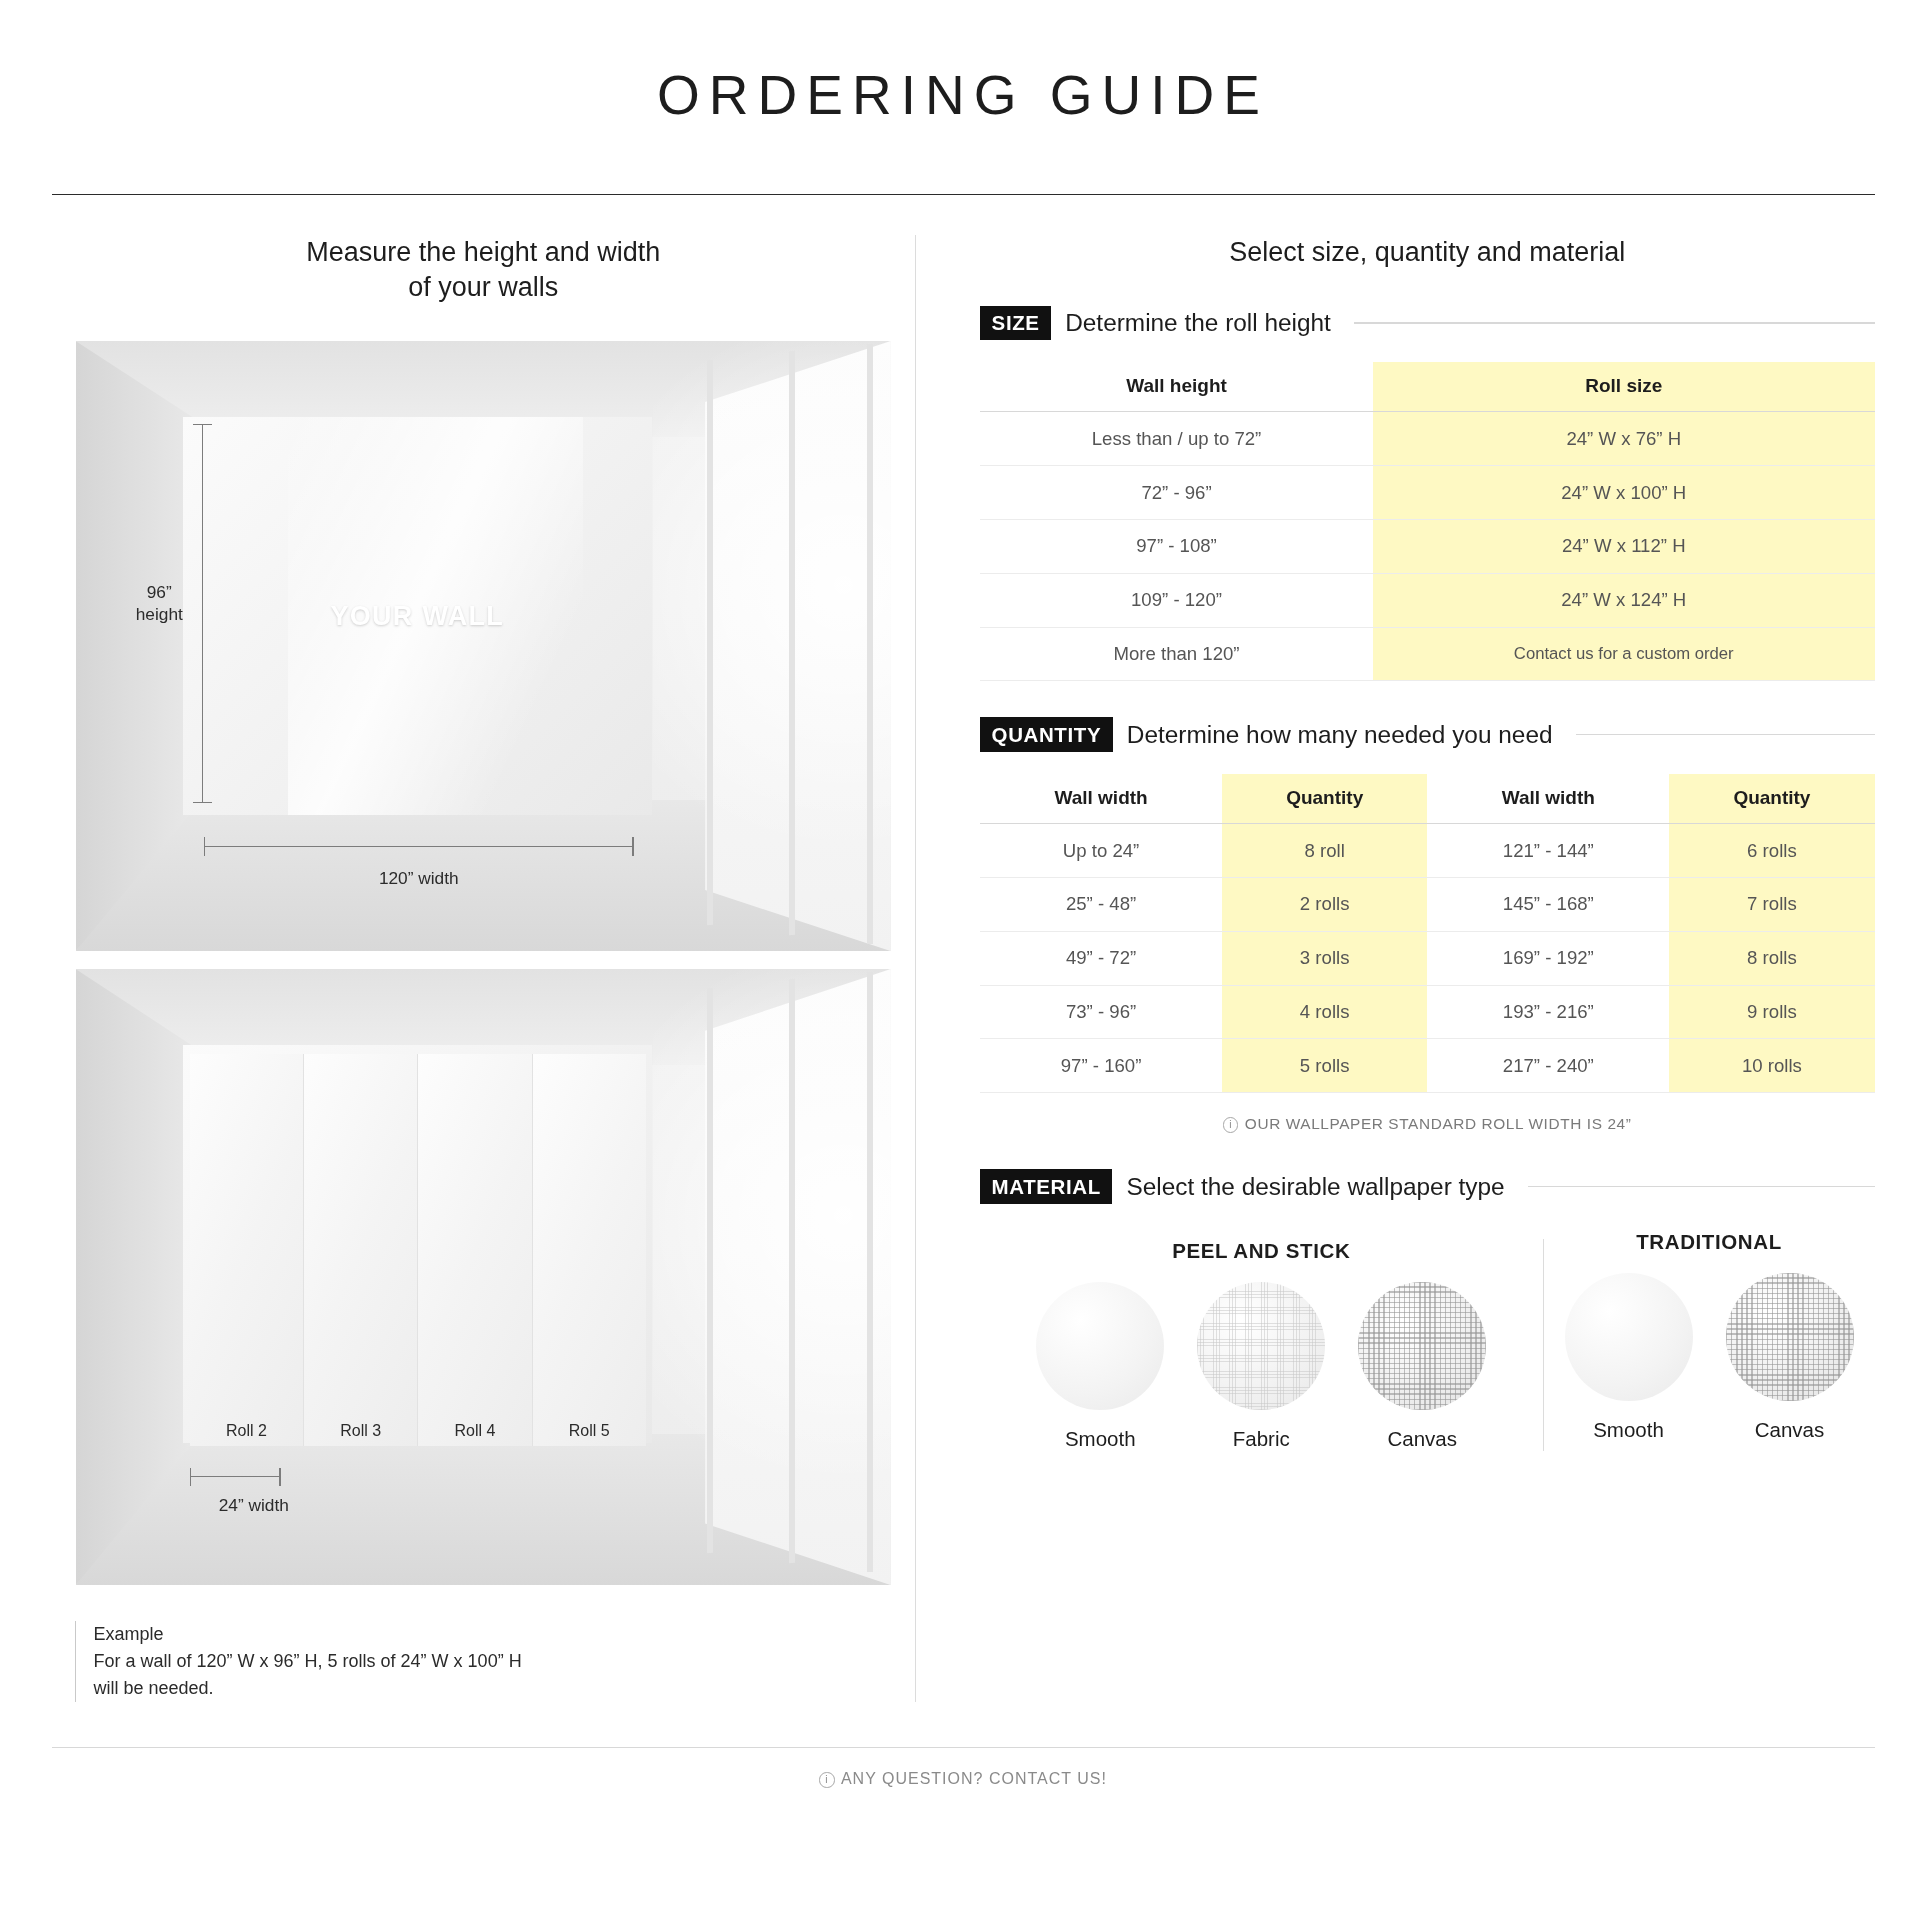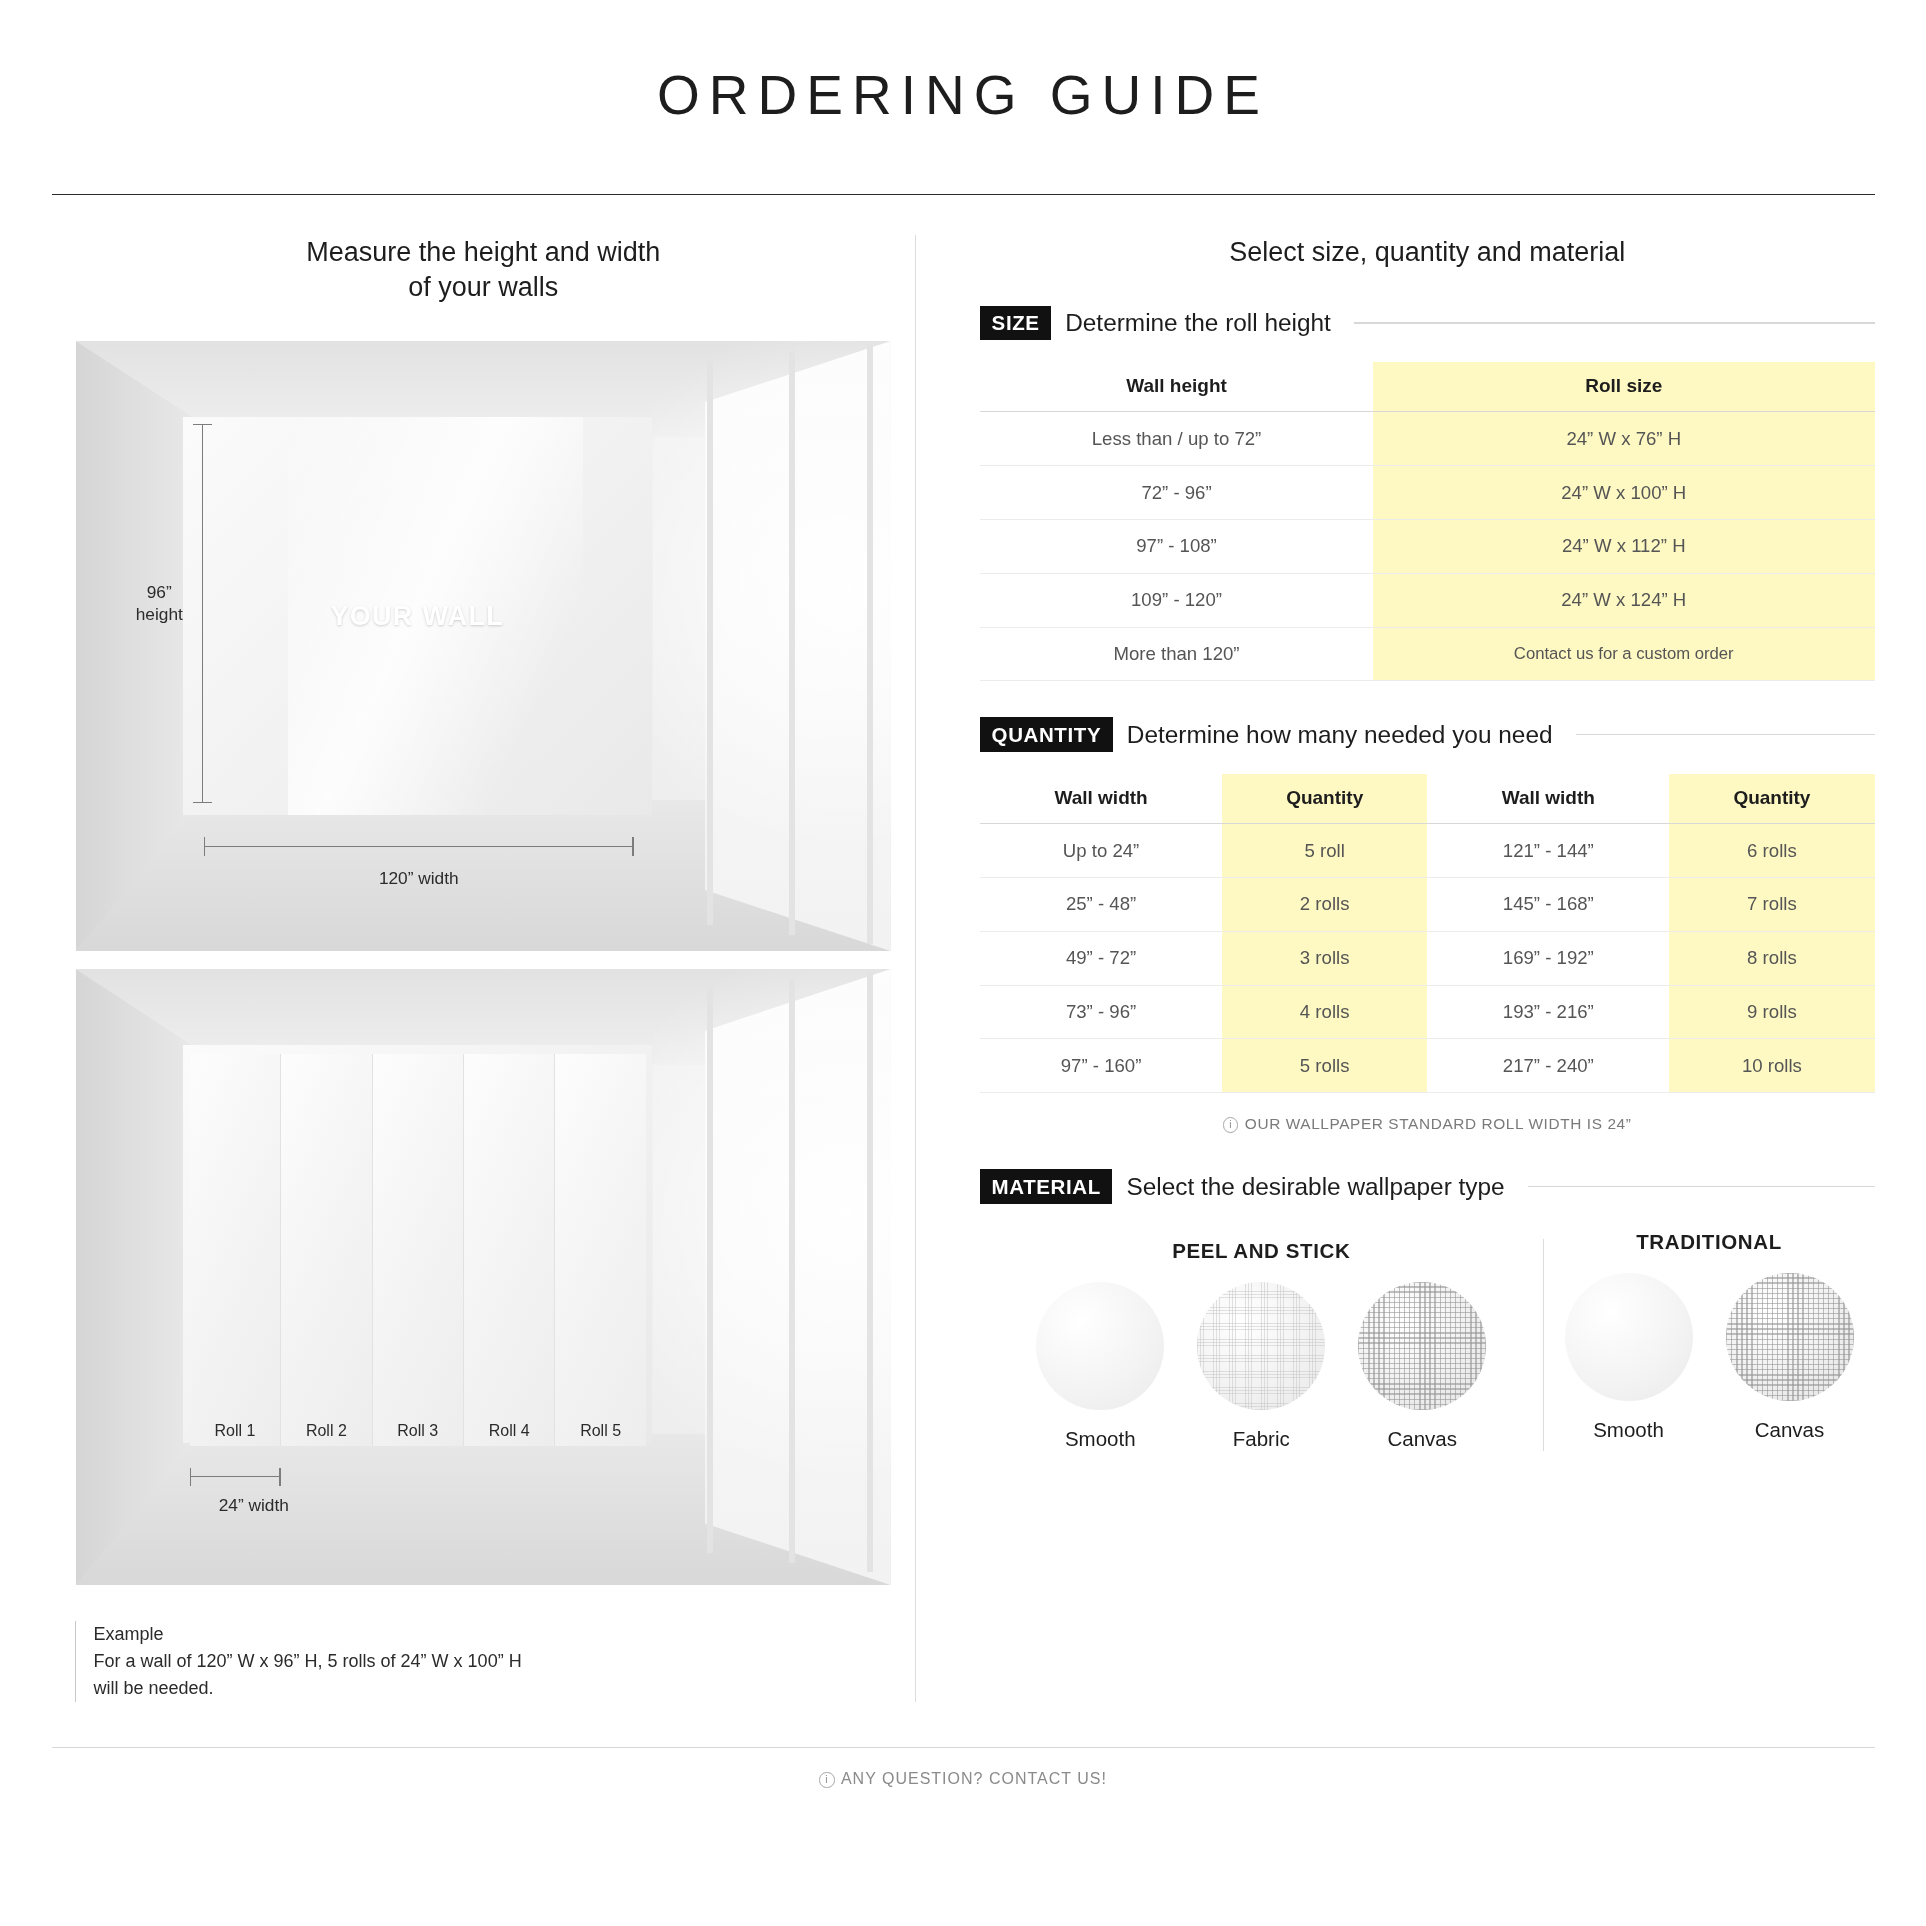--- a/index.html
+++ b/index.html
@@ -266,23 +266,20 @@
         <div class="wall-left"></div>
         <div class="wall-back"></div>
         <div class="windows"></div>
         <div class="win-glow"></div>
         <div class="win-frame win-v1"></div>
         <div class="win-frame win-v2"></div>
         <div class="win-frame win-v3"></div>
 
         <div class="rolls">
           <div class="roll">
-              <span class="roll-label">Roll 1</span>
-            </div>
-          <div class="roll">
               <span class="roll-label">Roll 2</span>
             </div>
           <div class="roll">
               <span class="roll-label">Roll 3</span>
             </div>
           <div class="roll">
               <span class="roll-label">Roll 4</span>
             </div>
           <div class="roll">
               <span class="roll-label">Roll 5</span>
@@ -354,21 +351,21 @@
             <tr>
               <th>Wall width</th>
               <th class="shade">Quantity</th>
               <th>Wall width</th>
               <th class="shade">Quantity</th>
             </tr>
           </thead>
           <tbody>
             <tr>
               <td>Up to 24”</td>
-              <td class="shade">5 roll</td>
+              <td class="shade">8 roll</td>
               <td>121” - 144”</td>
               <td class="shade">6 rolls</td>
             </tr>
             <tr>
               <td>25” - 48”</td>
               <td class="shade">2 rolls</td>
               <td>145” - 168”</td>
               <td class="shade">7 rolls</td>
             </tr>
             <tr>

